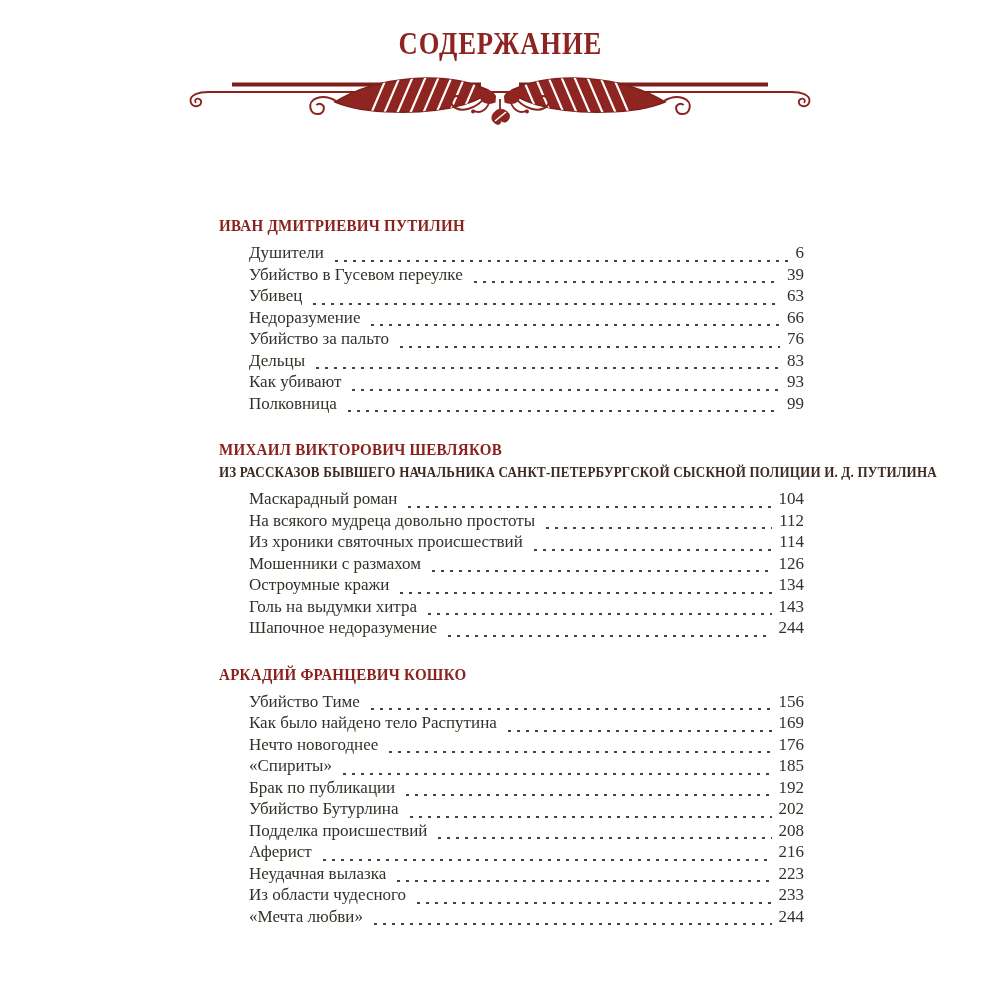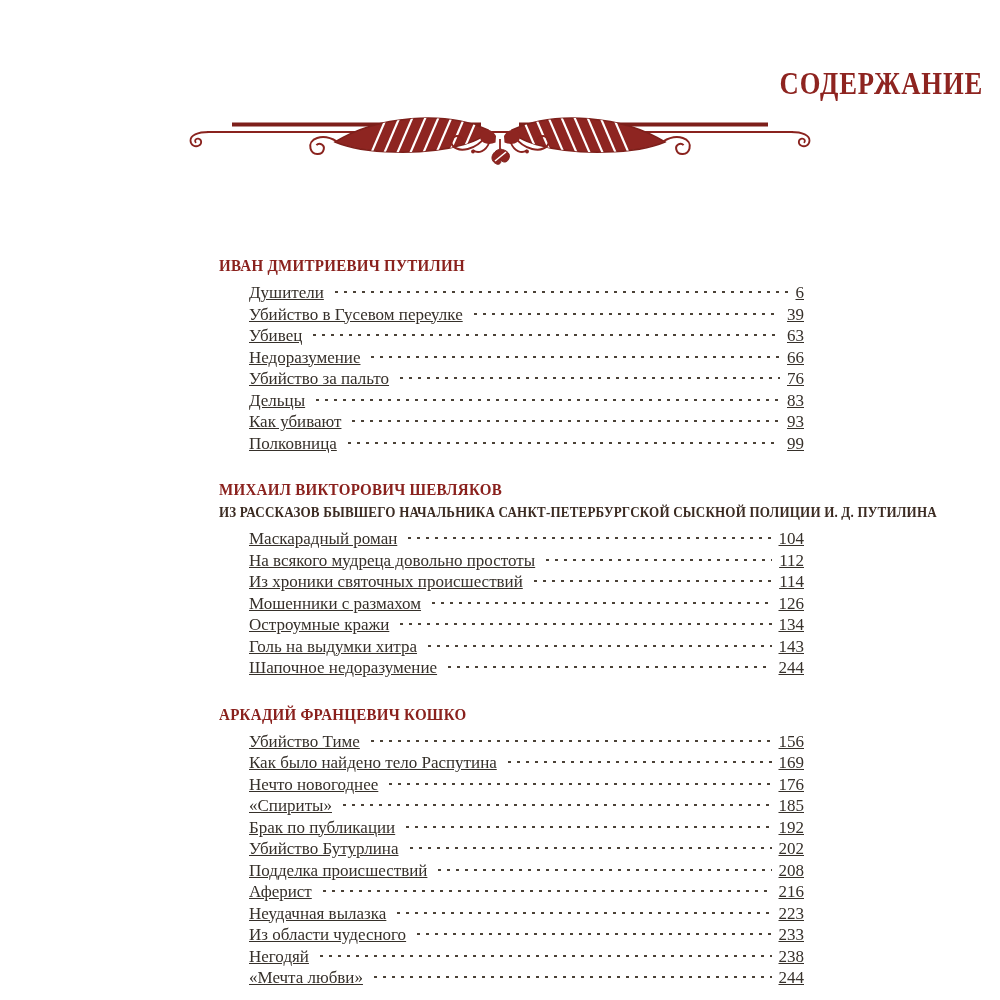--- a/index.html
+++ b/index.html
@@ -6,21 +6,21 @@
   body {
     width: 1000px; height: 1000px;
     background: #ffffff;
     font-family: "Liberation Serif", "DejaVu Serif", serif;
     color: #36302a;
     overflow: hidden;
   }
   .page { position: relative; width: 1000px; height: 1000px; }
 
   
-  .title-wrap { text-align: right; padding-top: 26px; margin-top: 40px; }
+  .title-wrap { text-align: center; padding-top: 26px; }
   .page-title {
     display: inline-block;
     margin: 0;
     font-size: 31px;
     font-weight: bold;
     letter-spacing: 1px;
     color: #8e2420;
     transform: scaleX(0.86);
     transform-origin: center;
     font-family: "Liberation Serif", "DejaVu Serif", serif;
@@ -55,26 +55,25 @@
     color: #3b2b22;
     letter-spacing: 0.2px;
     transform: scaleX(0.9);
     transform-origin: left center;
     white-space: nowrap;
     line-height: 18px;
   }
   .items { padding-left: 30px; }
   .row {
     display: flex;
-    align-items: flex-start;
+    align-items: flex-end;
     font-size: 17px;
     line-height: 21.5px;
     height: 21.5px;
     color: #36302a;
-    text-decoration: underline;
   }
   .row .t { white-space: nowrap; }
   .row .dots {
     flex: 1 1 auto;
     height: 13px;
     margin: 0 7px 0 8px;
     background-image: radial-gradient(circle, #4a4136 1.15px, rgba(0,0,0,0) 1.45px);
     background-size: 9px 4px;
     background-repeat: repeat-x;
     background-position: left bottom 1px;
@@ -273,25 +272,20 @@
             <span class="t">Неудачная вылазка</span>
             <span class="dots"></span>
             <span class="p">223</span>
           </div>
         <div class="row">
             <span class="t">Из области чудесного</span>
             <span class="dots"></span>
             <span class="p">233</span>
           </div>
         <div class="row">
-            <span class="t">Негодяй</span>
-            <span class="dots"></span>
-            <span class="p">238</span>
-          </div>
-        <div class="row">
             <span class="t">«Мечта любви»</span>
             <span class="dots"></span>
             <span class="p">244</span>
           </div>
       </div>
     </div>
 
   </div>
 </div>
 

